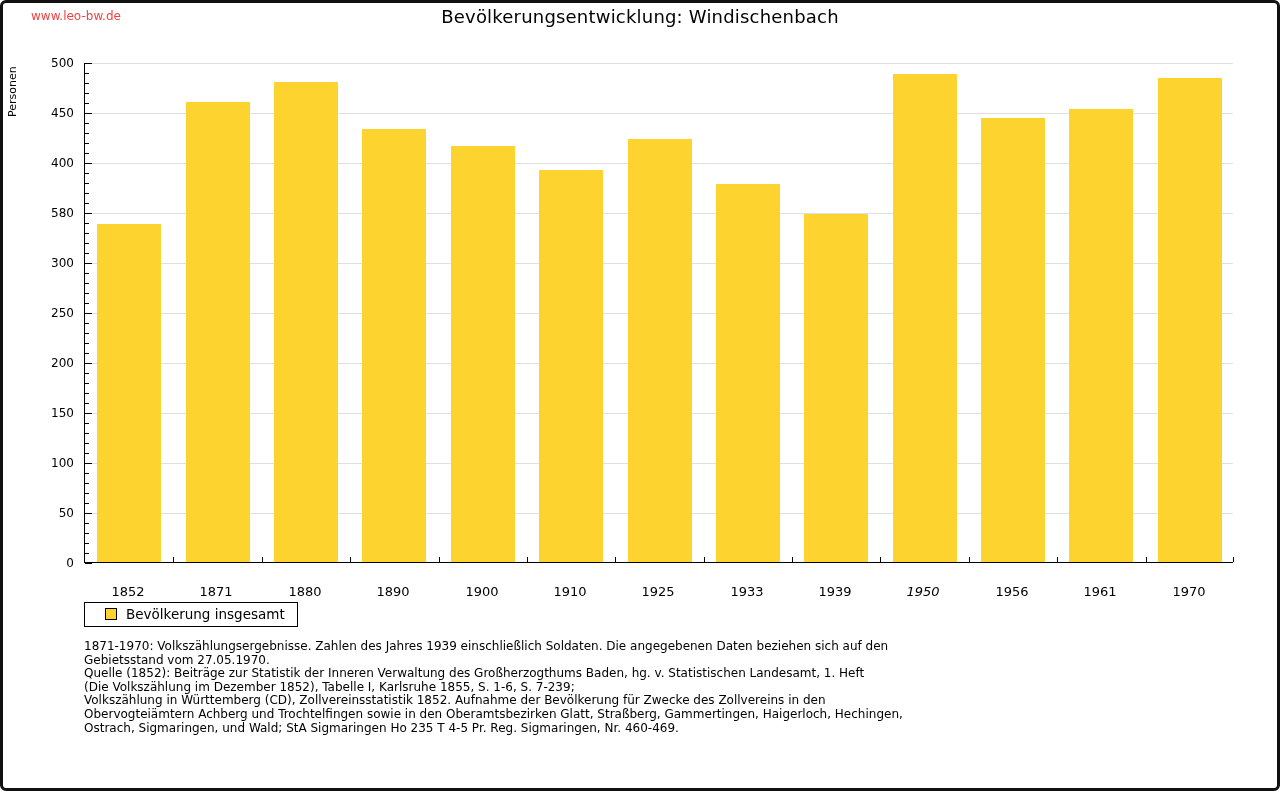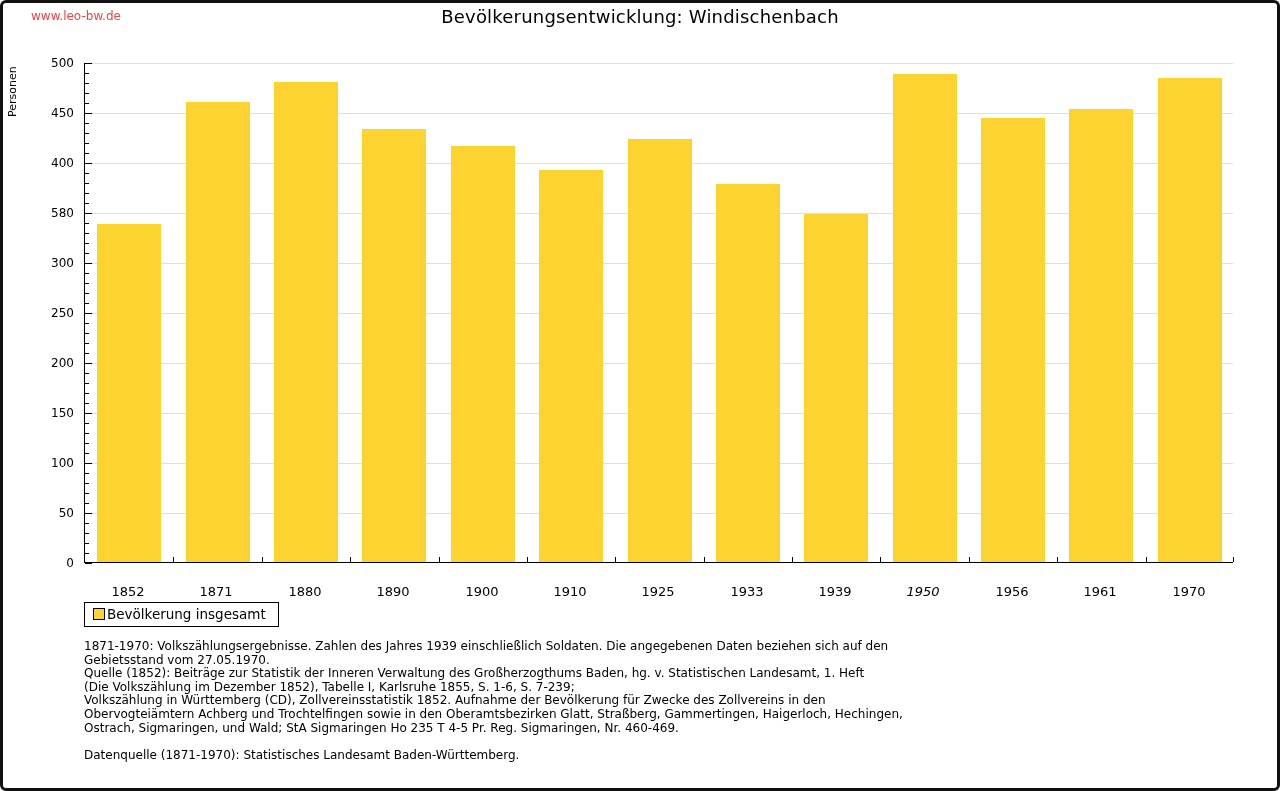--- a/index.html
+++ b/index.html
@@ -38,22 +38,22 @@
   .ytick-major { position: absolute; left: 0; width: 7px; height: 1px; background: #000; }
   .ytick-minor { position: absolute; left: 0; width: 4px; height: 1px; background: #000; }
   .xtick { position: absolute; bottom: 0; width: 1px; height: 5px; background: #000; }
   .bar { position: absolute; bottom: 0; }
   .ylabels { position: absolute; left: 0; top: 60px; width: 76px; height: 501px; }
   .ylabels div { position: absolute; right: 5px; font-size: 12px; line-height: 14px; }
   .xlabels { position: absolute; left: 81px; top: 548px; width: 1149px; height: 18px; margin-top: 33px; }
   .xlabels div { position: absolute; text-align: center; font-size: 13px; }
   .legend {
     position: absolute; left: 81px; top: 599px;
-    display: inline-flex; align-items: center; gap: 2px;
-    border: 1px solid #000; padding: 3px 12px 4px 8px;
+    display: inline-flex; align-items: center; gap: 9px;
+    border: 1px solid #000; padding: 3px 12px 4px 20px;
     background: #fff;
   }
   .legend .swatch { width: 12px; height: 12px; border: 1px solid #000; }
   .legend .label { font-size: 13.5px; }
   .footnotes {
     position: absolute; left: 81px; top: 637px; width: 1120px;
     font-size: 12px; line-height: 13.6px;
     white-space: pre-line;
   }
   .datasource {
@@ -192,14 +192,13 @@
     <span class="label">Bevölkerung insgesamt</span>
   </div>
 
   <div class="footnotes">1871-1970: Volkszählungsergebnisse. Zahlen des Jahres 1939 einschließlich Soldaten. Die angegebenen Daten beziehen sich auf den
 Gebietsstand vom 27.05.1970.
 Quelle (1852): Beiträge zur Statistik der Inneren Verwaltung des Großherzogthums Baden, hg. v. Statistischen Landesamt, 1. Heft
 (Die Volkszählung im Dezember 1852), Tabelle I, Karlsruhe 1855, S. 1-6, S. 7-239;
 Volkszählung in Württemberg (CD), Zollvereinsstatistik 1852. Aufnahme der Bevölkerung für Zwecke des Zollvereins in den
 Obervogteiämtern Achberg und Trochtelfingen sowie in den Oberamtsbezirken Glatt, Straßberg, Gammertingen, Haigerloch, Hechingen,
 Ostrach, Sigmaringen, und Wald; StA Sigmaringen Ho 235 T 4-5 Pr. Reg. Sigmaringen, Nr. 460-469.</div>
-  <div class="datasource">Datenquelle (1871-1970): Statistisches Landesamt Baden-Württemberg.</div>
 </div>
 
 </body></html>

